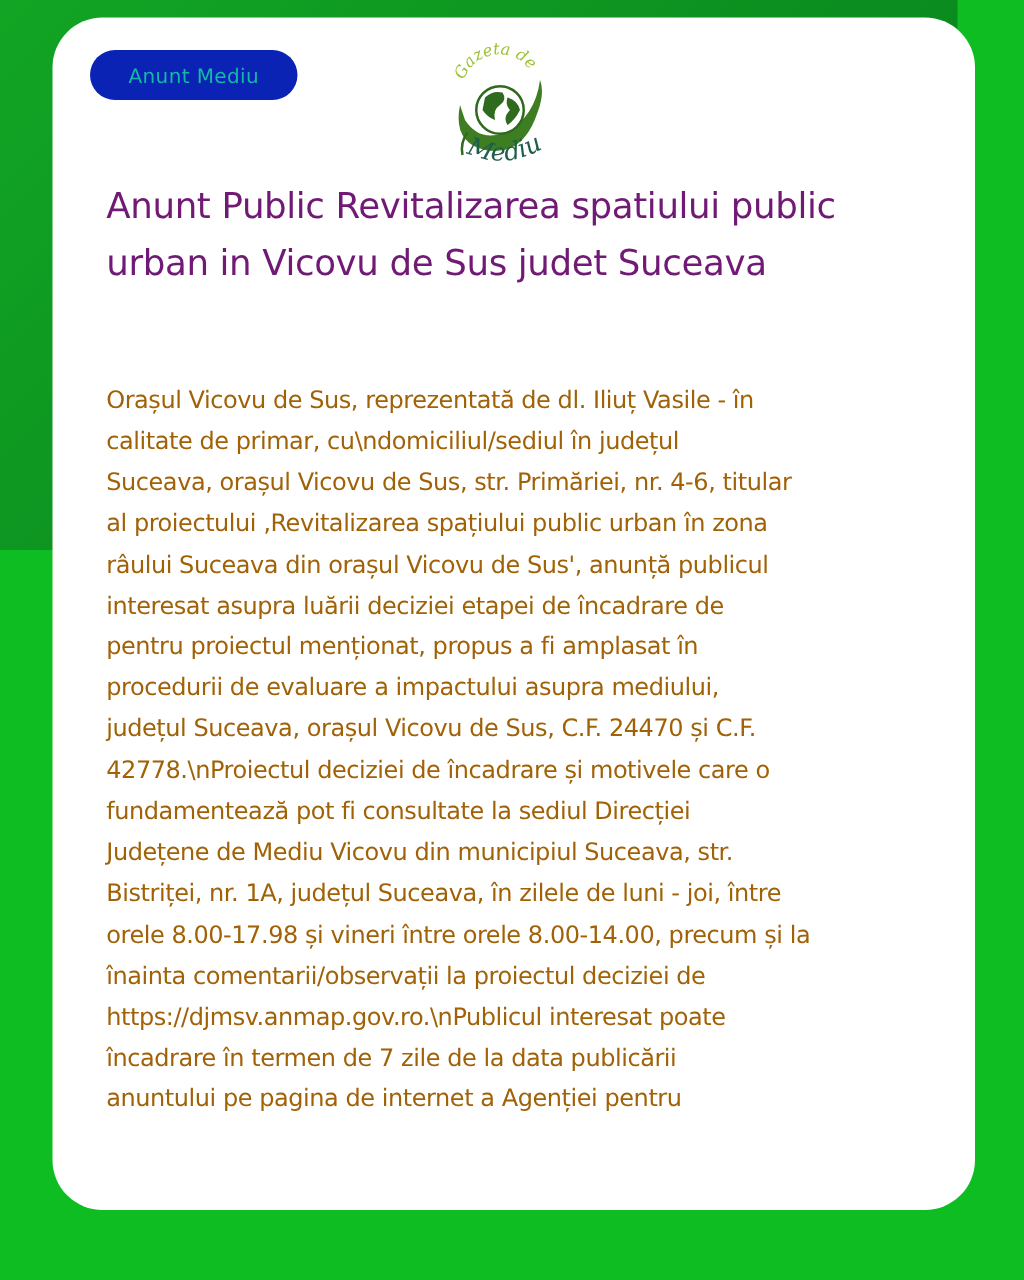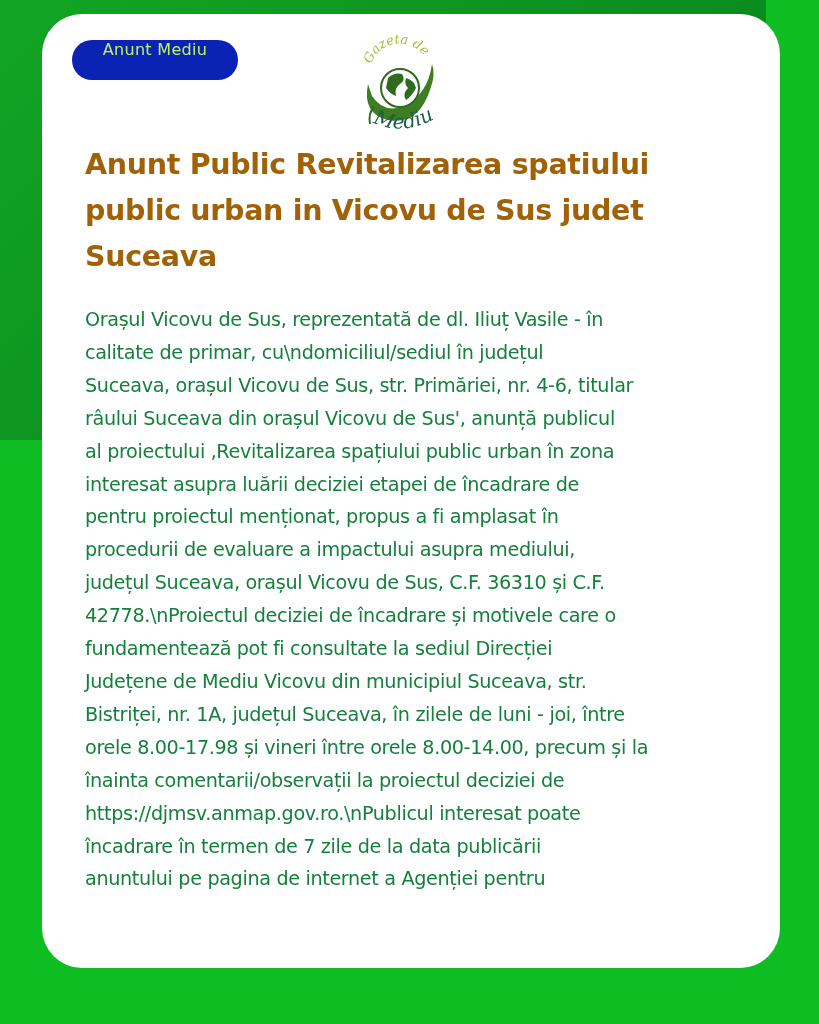--- a/index.html
+++ b/index.html
@@ -33,55 +33,55 @@
       overflow: hidden;
     }
     .badge {
       position: absolute;
       left: 30px;
       top: 26px;
       width: 166px;
       height: 40px;
       border-radius: 20px;
       background: #0a23b5;
-      color: #bef264;
+      color: #14b8a6;
       font-family: "DejaVu Sans", sans-serif;
       font-size: 16px;
       letter-spacing: 0.3px;
       display: flex;
-      align-items: flex-start;
+      align-items: center;
       justify-content: center;
     }
     .logo {
       position: absolute;
       left: 306px;
       top: 20px;
       width: 100px;
       height: 108px;
     }
     .title {
       position: absolute;
       left: 43px;
       top: 128px;
       width: 660px;
       margin: 0;
-      color: #a16207;
+      color: #701a75;
       font-family: "DejaVu Sans", sans-serif;
-      font-weight: bold;
+      font-weight: normal;
       font-size: 28.5px;
       line-height: 46px;
       letter-spacing: -0.3px;
     }
     .body-text {
       position: absolute;
       left: 43px;
       top: 290px;
       width: 660px;
       margin: 0;
-      color: #15803d;
+      color: #a16207;
       font-family: "DejaVu Sans", sans-serif;
       font-size: 19.2px;
       line-height: 32.9px;
       letter-spacing: -0.35px;
       white-space: normal;
     }
     .body-text .line {
       display: block;
       white-space: nowrap;
     }
@@ -121,26 +121,26 @@
       </text>
     </svg>
   </div>
 
   <h1 class="title">Anunt Public Revitalizarea spatiului public urban in Vicovu de Sus judet Suceava</h1>
 
   <div class="body-text">
     <span class="line">Orașul Vicovu de Sus, reprezentată de dl. Iliuț Vasile - în</span>
     <span class="line">calitate de primar, cu\ndomiciliul/sediul în județul</span>
     <span class="line">Suceava, orașul Vicovu de Sus, str. Primăriei, nr. 4-6, titular</span>
+    <span class="line">al proiectului ‚Revitalizarea spațiului public urban în zona</span>
     <span class="line">râului Suceava din orașul Vicovu de Sus', anunță publicul</span>
-    <span class="line">al proiectului ‚Revitalizarea spațiului public urban în zona</span>
     <span class="line">interesat asupra luării deciziei etapei de încadrare de</span>
     <span class="line">pentru proiectul menționat, propus a fi amplasat în</span>
     <span class="line">procedurii de evaluare a impactului asupra mediului,</span>
-    <span class="line">județul Suceava, orașul Vicovu de Sus, C.F. 36310 și C.F.</span>
+    <span class="line">județul Suceava, orașul Vicovu de Sus, C.F. 24470 și C.F.</span>
     <span class="line">42778.\nProiectul deciziei de încadrare și motivele care o</span>
     <span class="line">fundamentează pot fi consultate la sediul Direcției</span>
     <span class="line">Județene de Mediu Vicovu din municipiul Suceava, str.</span>
     <span class="line">Bistriței, nr. 1A, județul Suceava, în zilele de luni - joi, între</span>
     <span class="line">orele 8.00-17.98 și vineri între orele 8.00-14.00, precum și la</span>
     <span class="line">înainta comentarii/observații la proiectul deciziei de</span>
     <span class="line">https://djmsv.anmap.gov.ro.\nPublicul interesat poate</span>
     <span class="line">încadrare în termen de 7 zile de la data publicării</span>
     <span class="line">anuntului pe pagina de internet a Agenției pentru</span>
   </div>

